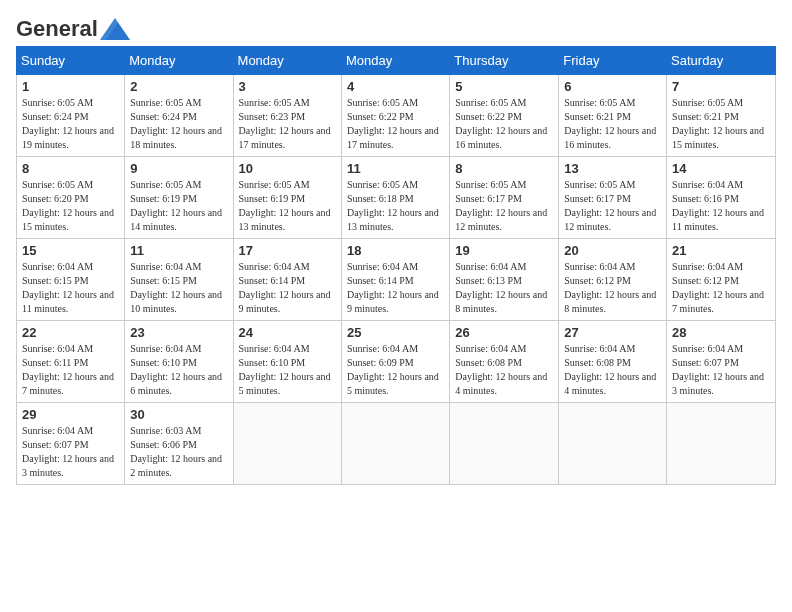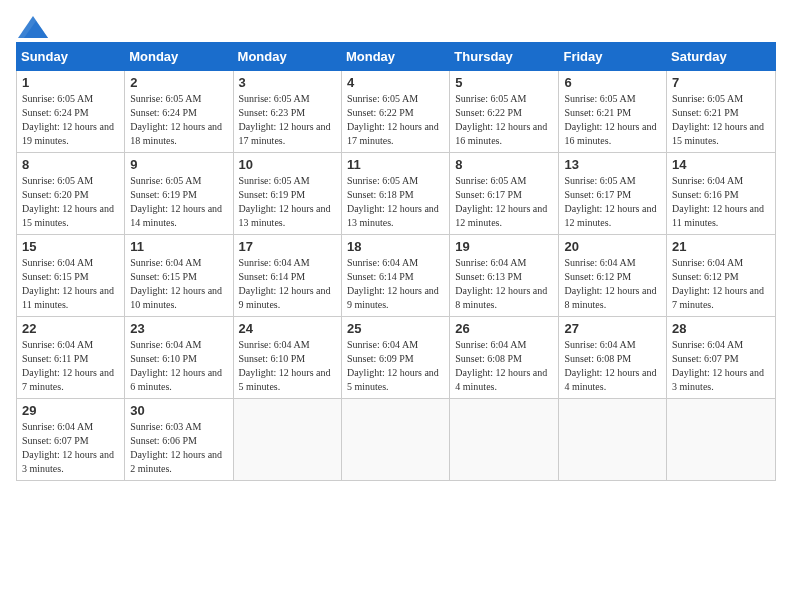--- a/index.html
+++ b/index.html
@@ -35,21 +35,21 @@
     }
     .calendar {
       width: 100%;
       border-collapse: collapse;
       border: 1px solid #ccc;
     }
     .calendar thead th {
       background: #1a6dcc;
       color: #fff;
       font-size: 13px;
-      font-weight: bold;
+      font-weight: normal;
       padding: 6px 4px;
       text-align: left;
       border: 1px solid #1a6dcc;
     }
     .calendar tbody tr {
       border-bottom: 1px solid #ccc;
     }
     .calendar tbody td {
       vertical-align: top;
       padding: 4px 5px;
@@ -78,20 +78,21 @@
     .empty {
       background: #f9f9f9;
     }
   </style>
 </head>
 <body>
 
 <div class="header">
   <div class="logo">
     <div style="display:flex; align-items:center;">
+      <span style="font-size:22px; font-weight:bold; color:#333;">General</span>
       <svg width="30" height="22" viewBox="0 0 30 22" style="margin-left:2px;">
         <polygon points="0,22 15,0 30,22" fill="#1a6dcc" opacity="0.85"></polygon>
         <polygon points="6,22 18,5 30,22" fill="#1a6dcc" opacity="0.6"></polygon>
       </svg>
     </div>
     <span style="font-size:22px; font-weight:bold; color:#1a6dcc; margin-top:-4px; margin-left:2px;"></span>
   </div>
   <div class="title-section">
     <div class="month-title"></div>
     <div class="subtitle"></div>

